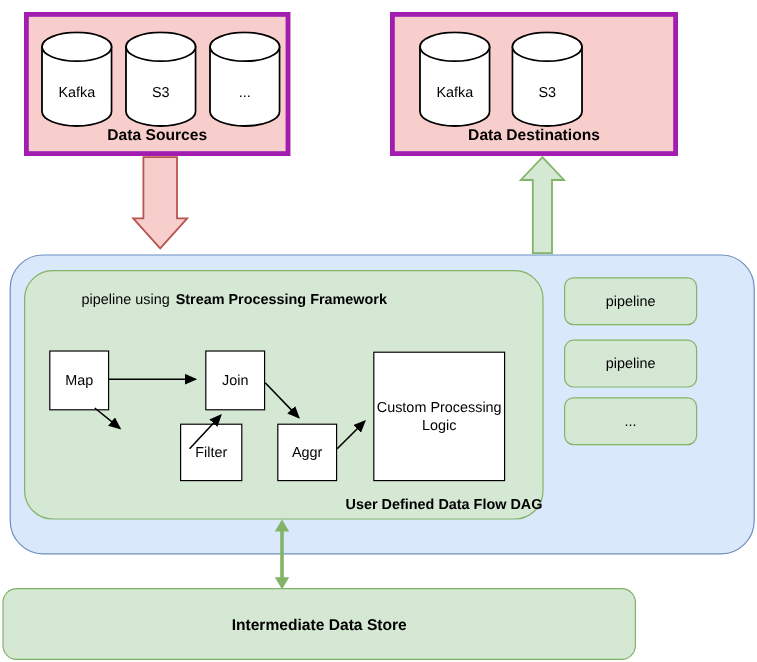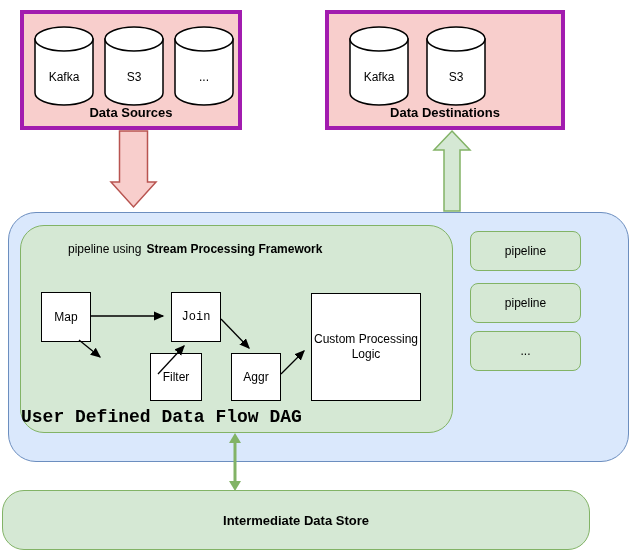--- a/index.html
+++ b/index.html
@@ -15,29 +15,29 @@
   .sec-label{position:absolute;left:0;right:0;bottom:6px;text-align:center;font-weight:bold;font-size:13px;}
   
   .blue-box{position:absolute;left:8px;top:212px;width:621px;height:250px;background:#dae8fc;
     border:1.5px solid #6c8ebf;border-radius:28px;box-sizing:border-box;}
   .cluster-label{position:absolute;left:0;right:0;bottom:3px;text-align:center;font-weight:bold;font-size:13px;}
   
   .dag-box{position:absolute;left:11px;top:12px;width:433px;height:208px;background:#d5e8d4;
     border:1.5px solid #82b366;border-radius:24px;box-sizing:border-box;}
   .dag-title{position:absolute;left:47px;top:16px;font-size:12px;white-space:nowrap;}
   .dag-title .bold{font-weight:bold;margin-left:5px;}
-  .dag-caption{position:absolute;left:0;right:0;bottom:5px;text-align:left;font-weight:bold;font-size:18px;font-family:Liberation Mono, monospace;}
+  .dag-caption{position:absolute;left:0;right:0;bottom:5px;text-align:right;font-weight:bold;font-size:12px;}
   .node{position:absolute;background:#ffffff;border:1.5px solid #000;box-sizing:border-box;
     display:flex;align-items:center;justify-content:center;text-align:center;font-size:12px;line-height:1.25;}
   
   .pipe{position:absolute;left:461px;width:111px;height:40px;background:#d5e8d4;border:1.5px solid #82b366;
     border-radius:8px;box-sizing:border-box;display:flex;align-items:center;justify-content:center;font-size:12px;}
   
-  .store-box{position:absolute;left:2px;top:490px;width:588px;height:60px;background:#d5e8d4;
-    border:1.5px solid #82b366;border-radius:22px;box-sizing:border-box;
+  .store-box{position:absolute;left:2px;top:490px;width:528px;height:60px;background:#d5e8d4;
+    border:1.5px solid #82b366;border-radius:12px;box-sizing:border-box;
     display:flex;align-items:center;justify-content:center;font-weight:bold;font-size:13px;}
   .overlay{position:absolute;left:0;top:0;width:631px;height:552px;pointer-events:none;z-index:10;}
 </style>
 </head>
 <body>
 
 <div class="canvas">
 
   <div class="pink-box" style="left:20px;top:10px;width:222px;height:120px;">
     <div class="cyl" style="left:10px;top:12px;">
@@ -82,21 +82,21 @@
     <div class="sec-label">Data Destinations</div>
   </div>
 
   <div class="blue-box">
 
     <div class="dag-box">
       <div class="dag-title">
         <span>pipeline using</span><span class="bold">Stream Processing Framework</span>
       </div>
       <div class="node" style="left:20px;top:66px;width:50px;height:50px;">Map</div>
-      <div class="node" style="left:150px;top:66px;width:50px;height:50px;font-family:Liberation Mono, monospace;">Join</div>
+      <div class="node" style="left:150px;top:66px;width:50px;height:50px;">Join</div>
       <div class="node" style="left:85px;top:127px;width:52px;height:48px;margin-left:44px;">Filter</div>
       <div class="node" style="left:210px;top:127px;width:50px;height:48px;">Aggr</div>
       <div class="node" style="left:290px;top:67px;width:110px;height:108px;">Custom Processing Logic</div>
       <div class="dag-caption">User Defined Data Flow DAG</div>
     </div>
 
     <div class="pipe" style="top:18px;">pipeline</div>
     <div class="pipe" style="top:70px;">pipeline</div>
     <div class="pipe" style="top:118px;">...</div>
 

